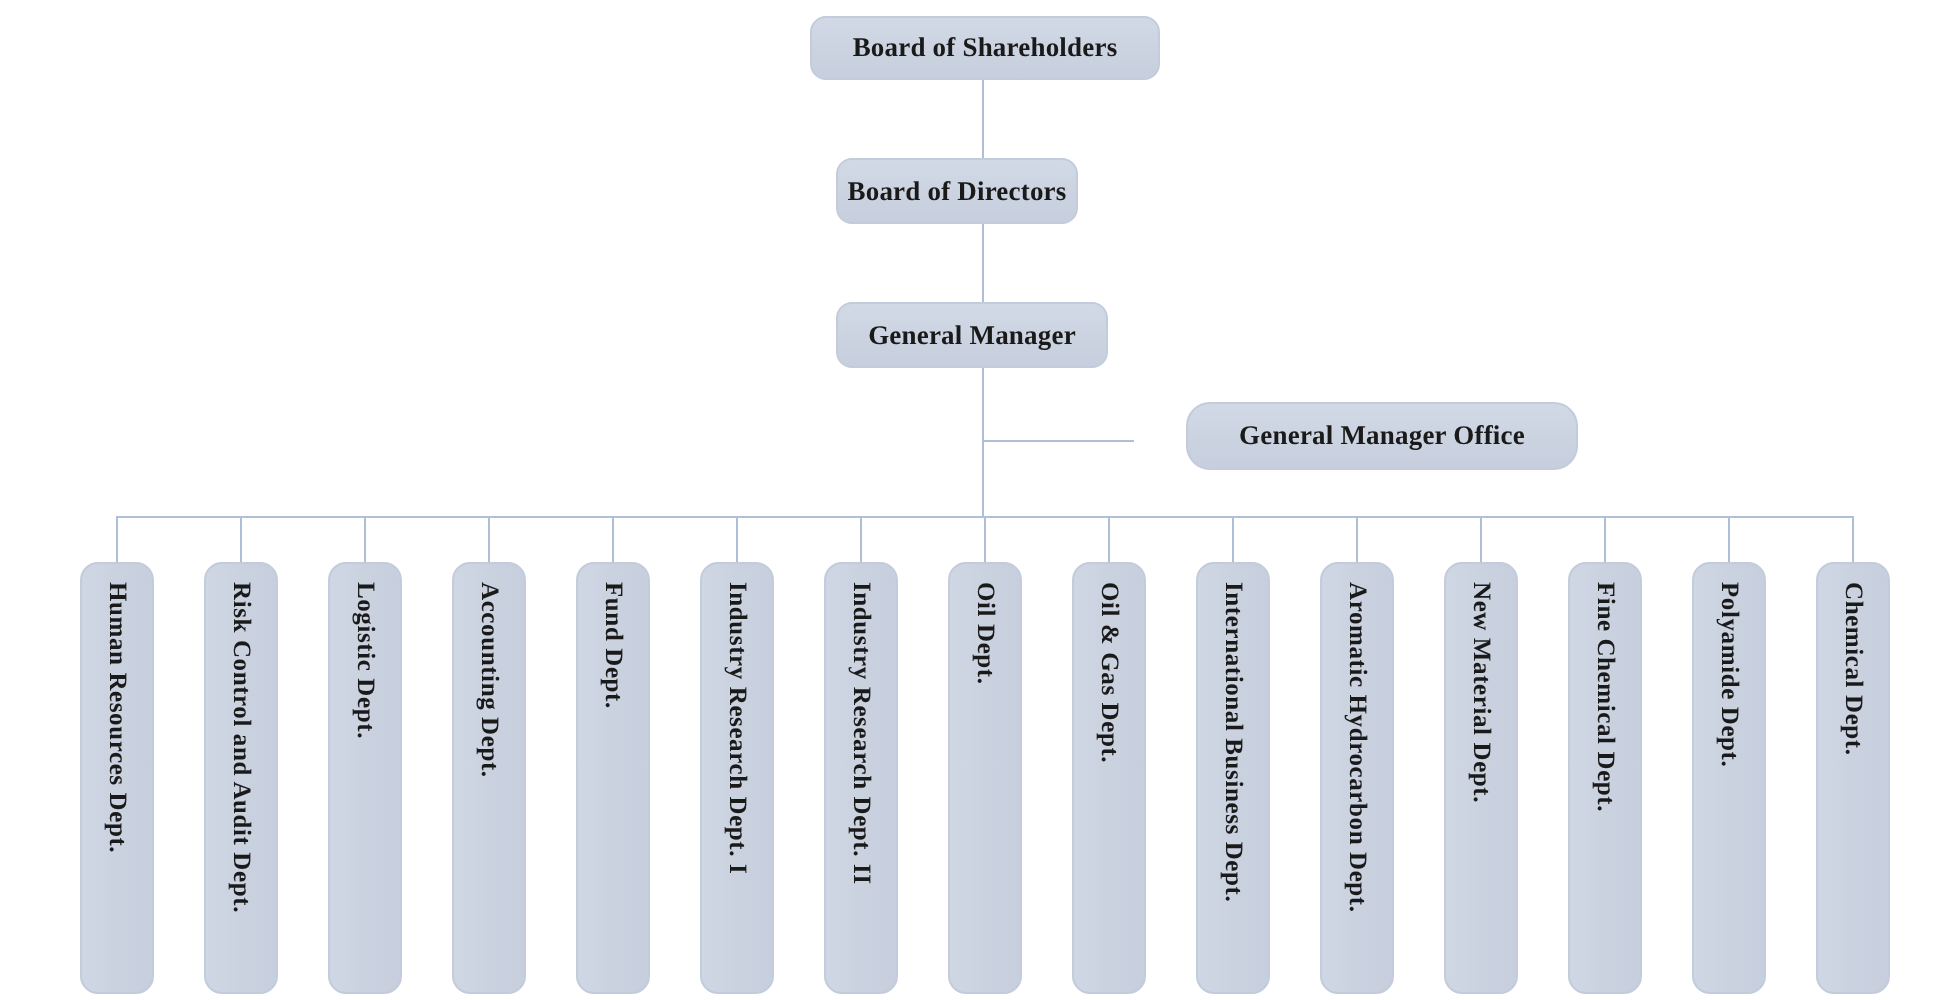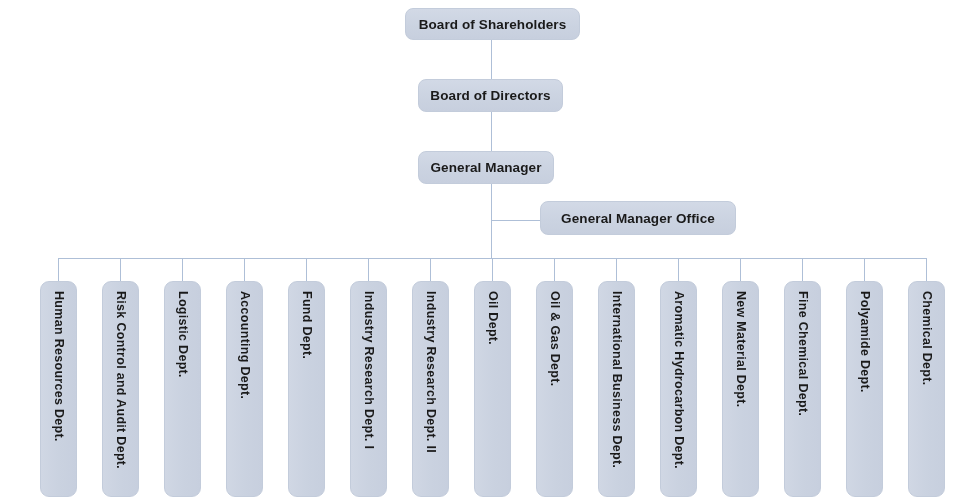--- a/index.html
+++ b/index.html
@@ -6,21 +6,21 @@
     margin: 0;
     padding: 0;
     background: #ffffff;
   }
   .canvas {
     position: relative;
     width: 980px;
     height: 500px;
     background: #ffffff;
     overflow: hidden;
-    font-family: Liberation Sans, sans-serif;
+    font-family: Liberation Serif, serif;
   }
   
   .line {
     position: absolute;
     background: #aebfd7;
   }
   .vline { width: 1.4px; }
   .hline { height: 1.4px; }
 
   
@@ -33,23 +33,23 @@
     display: flex;
     align-items: center;
     justify-content: center;
     font-size: 13.5px;
     font-weight: bold;
     color: #1a1a1a;
     letter-spacing: 0.1px;
     white-space: nowrap;
   }
   .node-shareholders { left: 405px; top: 8px;   width: 175px; height: 32px; }
-  .node-directors    { left: 418px; top: 79px;  width: 145px; height: 33px; }
+  .node-directors    { left: 418px; top: 79px;  width: 121px; height: 33px; }
   .node-gm           { left: 418px; top: 151px; width: 136px; height: 33px; }
-  .node-gm-office    { left: 540px; top: 201px; width: 196px; height: 34px; }
+  .node-gm-office    { left: 593px; top: 201px; width: 196px; height: 34px; border-radius: 12px; }
 
   .spine-1 { left: 491px; top: 40px;  height: 39px; }
   .spine-2 { left: 491px; top: 112px; height: 39px; }
   .spine-3 { left: 491px; top: 184px; height: 74px; }
   .branch-office { left: 492px; top: 220px; width: 75px; }
   .bus { left: 58px; top: 258px; width: 869px; }
 
   
   .dept-row {
     position: absolute;

